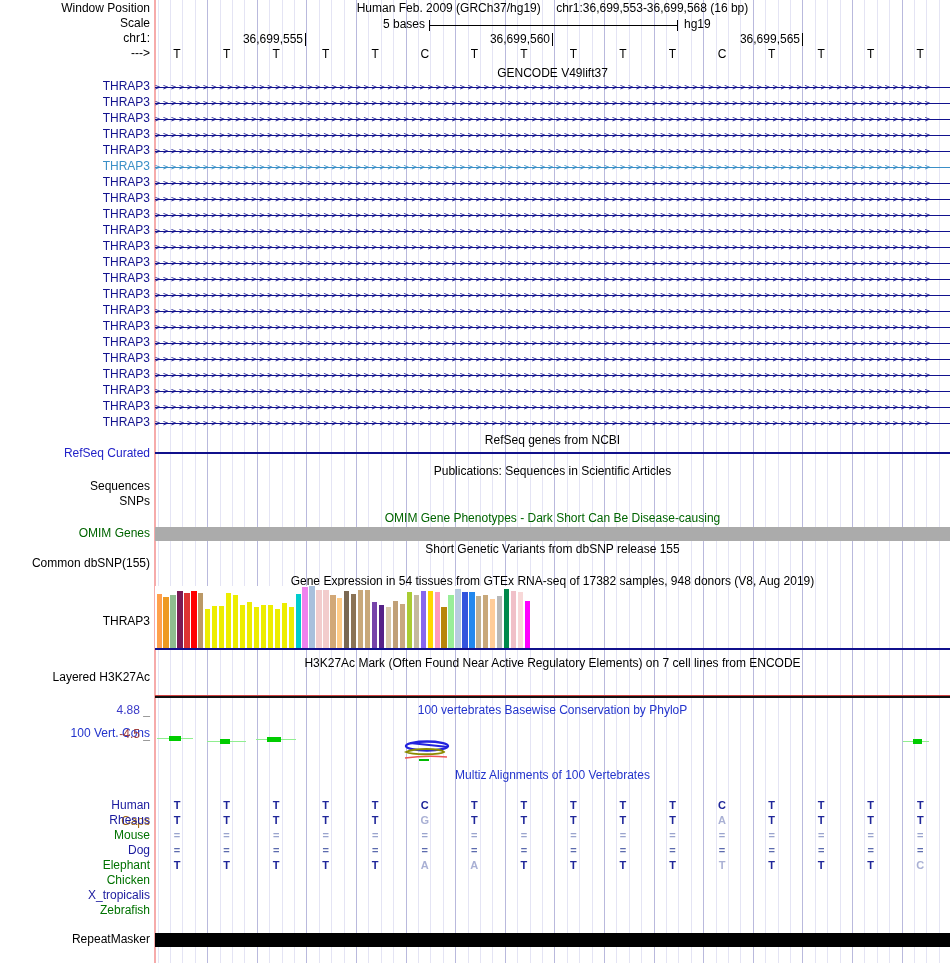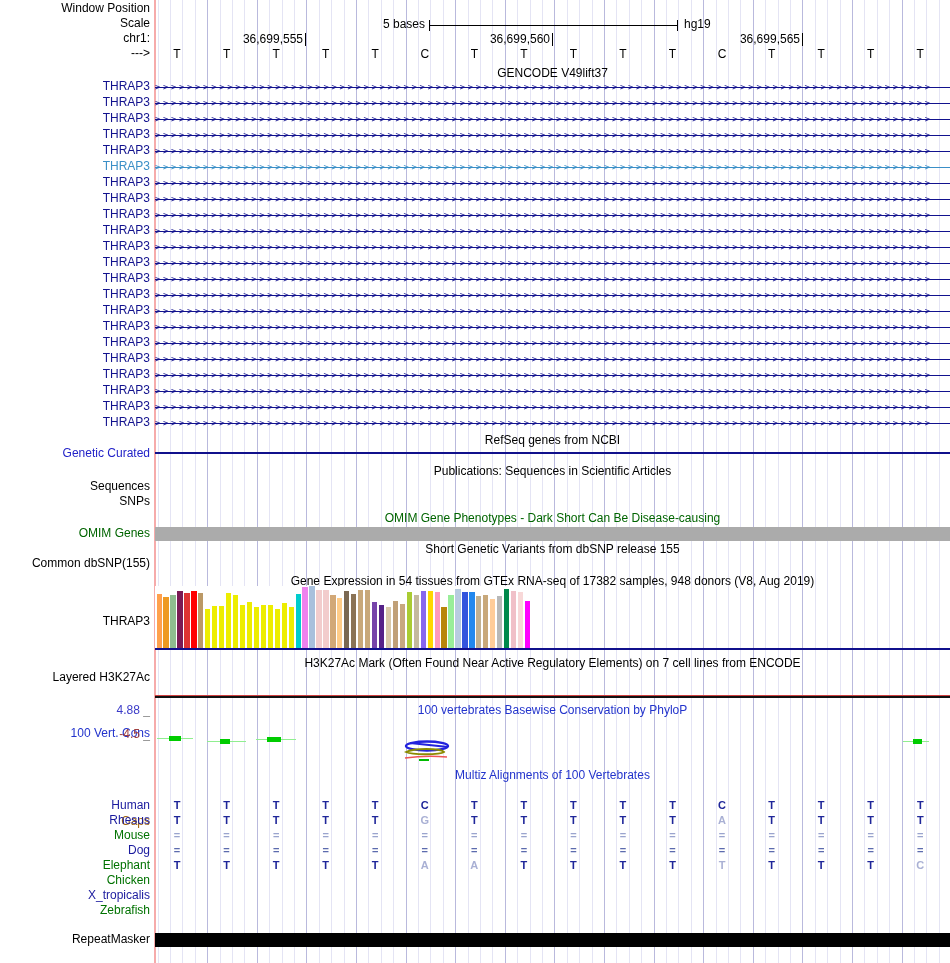--- a/index.html
+++ b/index.html
@@ -89,20 +89,24 @@
       <div class="gridline minor" style="left: 876.7px;"></div>
       <div class="gridline minor" style="left: 889.1px;"></div>
       <div class="gridline major" style="left: 901.5px;"></div>
       <div class="gridline minor" style="left: 913.9px;"></div>
       <div class="gridline minor" style="left: 926.3px;"></div>
       <div class="gridline minor" style="left: 938.7px;"></div>
     </div>
   <div class="pinkline"></div>
 
   <div class="lbl" style="top:2px">Window Position</div>
+  <div class="hdr-center" style="top:2px">
+    <span>Human Feb. 2009 (GRCh37/hg19)</span>
+    <span>chr1:36,699,553-36,699,568 (16 bp)</span>
+  </div>
   <div class="lbl" style="top:17px">Scale</div>
   <div style="position:absolute;right:525px;top:17px;font-size:12px;white-space:nowrap;">5 bases</div>
   <div class="hline" style="left:429px;top:25px;width:249px;height:1px;background:#000;"></div>
   <div class="tickmark" style="left:429px;top:20px;height:11px;"></div>
   <div class="tickmark" style="left:677px;top:20px;height:11px;"></div>
   <div style="position:absolute;left:684px;top:17px;font-size:12px;">hg19</div>
   <div class="lbl" style="top:32px">chr1:</div>
   <div id="ruler">
       <div style="position: absolute; top: 32px; right: 647px; font-size: 12px; white-space: nowrap;">36,699,555</div>
       <div class="tickmark" style="left: 305px; top: 33px; height: 13px;"></div>
@@ -239,21 +243,21 @@
         <div class="tx-arrows">&gt;&gt;&gt;&gt;&gt;&gt;&gt;&gt;&gt;&gt;&gt;&gt;&gt;&gt;&gt;&gt;&gt;&gt;&gt;&gt;&gt;&gt;&gt;&gt;&gt;&gt;&gt;&gt;&gt;&gt;&gt;&gt;&gt;&gt;&gt;&gt;&gt;&gt;&gt;&gt;&gt;&gt;&gt;&gt;&gt;&gt;&gt;&gt;&gt;&gt;&gt;&gt;&gt;&gt;&gt;&gt;&gt;&gt;&gt;&gt;&gt;&gt;&gt;&gt;&gt;&gt;&gt;&gt;&gt;&gt;&gt;&gt;&gt;&gt;&gt;&gt;&gt;&gt;&gt;&gt;&gt;&gt;&gt;&gt;&gt;&gt;&gt;&gt;&gt;&gt;&gt;&gt;&gt;&gt;&gt;&gt;&gt;</div>
       </div>
       <div class="lbl" style="top: 416px; color: rgb(18, 18, 142);">THRAP3</div>
       <div class="tx-row" style="top: 415px; color: rgb(18, 18, 142);">
         <div class="tx-line" style="background: rgb(18, 18, 142);"></div>
         <div class="tx-arrows">&gt;&gt;&gt;&gt;&gt;&gt;&gt;&gt;&gt;&gt;&gt;&gt;&gt;&gt;&gt;&gt;&gt;&gt;&gt;&gt;&gt;&gt;&gt;&gt;&gt;&gt;&gt;&gt;&gt;&gt;&gt;&gt;&gt;&gt;&gt;&gt;&gt;&gt;&gt;&gt;&gt;&gt;&gt;&gt;&gt;&gt;&gt;&gt;&gt;&gt;&gt;&gt;&gt;&gt;&gt;&gt;&gt;&gt;&gt;&gt;&gt;&gt;&gt;&gt;&gt;&gt;&gt;&gt;&gt;&gt;&gt;&gt;&gt;&gt;&gt;&gt;&gt;&gt;&gt;&gt;&gt;&gt;&gt;&gt;&gt;&gt;&gt;&gt;&gt;&gt;&gt;&gt;&gt;&gt;&gt;&gt;&gt;</div>
       </div>
     </div>
 
   <div class="title" style="top:434px">RefSeq genes from NCBI</div>
-  <div class="lbl" style="top:447px;color:#2222C8">Genetic Curated</div>
+  <div class="lbl" style="top:447px;color:#2222C8">RefSeq Curated</div>
   <div class="hline" style="left:155px;top:452px;width:795px;height:2px;background:#10108C;"></div>
 
   <div class="title" style="top:465px">Publications: Sequences in Scientific Articles</div>
   <div class="lbl" style="top:480px">Sequences</div>
   <div class="lbl" style="top:495px">SNPs</div>
 
   <div class="title" style="top:512px;color:#006400">OMIM Gene Phenotypes - Dark Short Can Be Disease-causing</div>
   <div class="lbl" style="top:527px;color:#006400">OMIM Genes</div>
   <div class="hline" style="left:155px;top:527px;width:795px;height:14px;background:#ABABAB;"></div>
 

